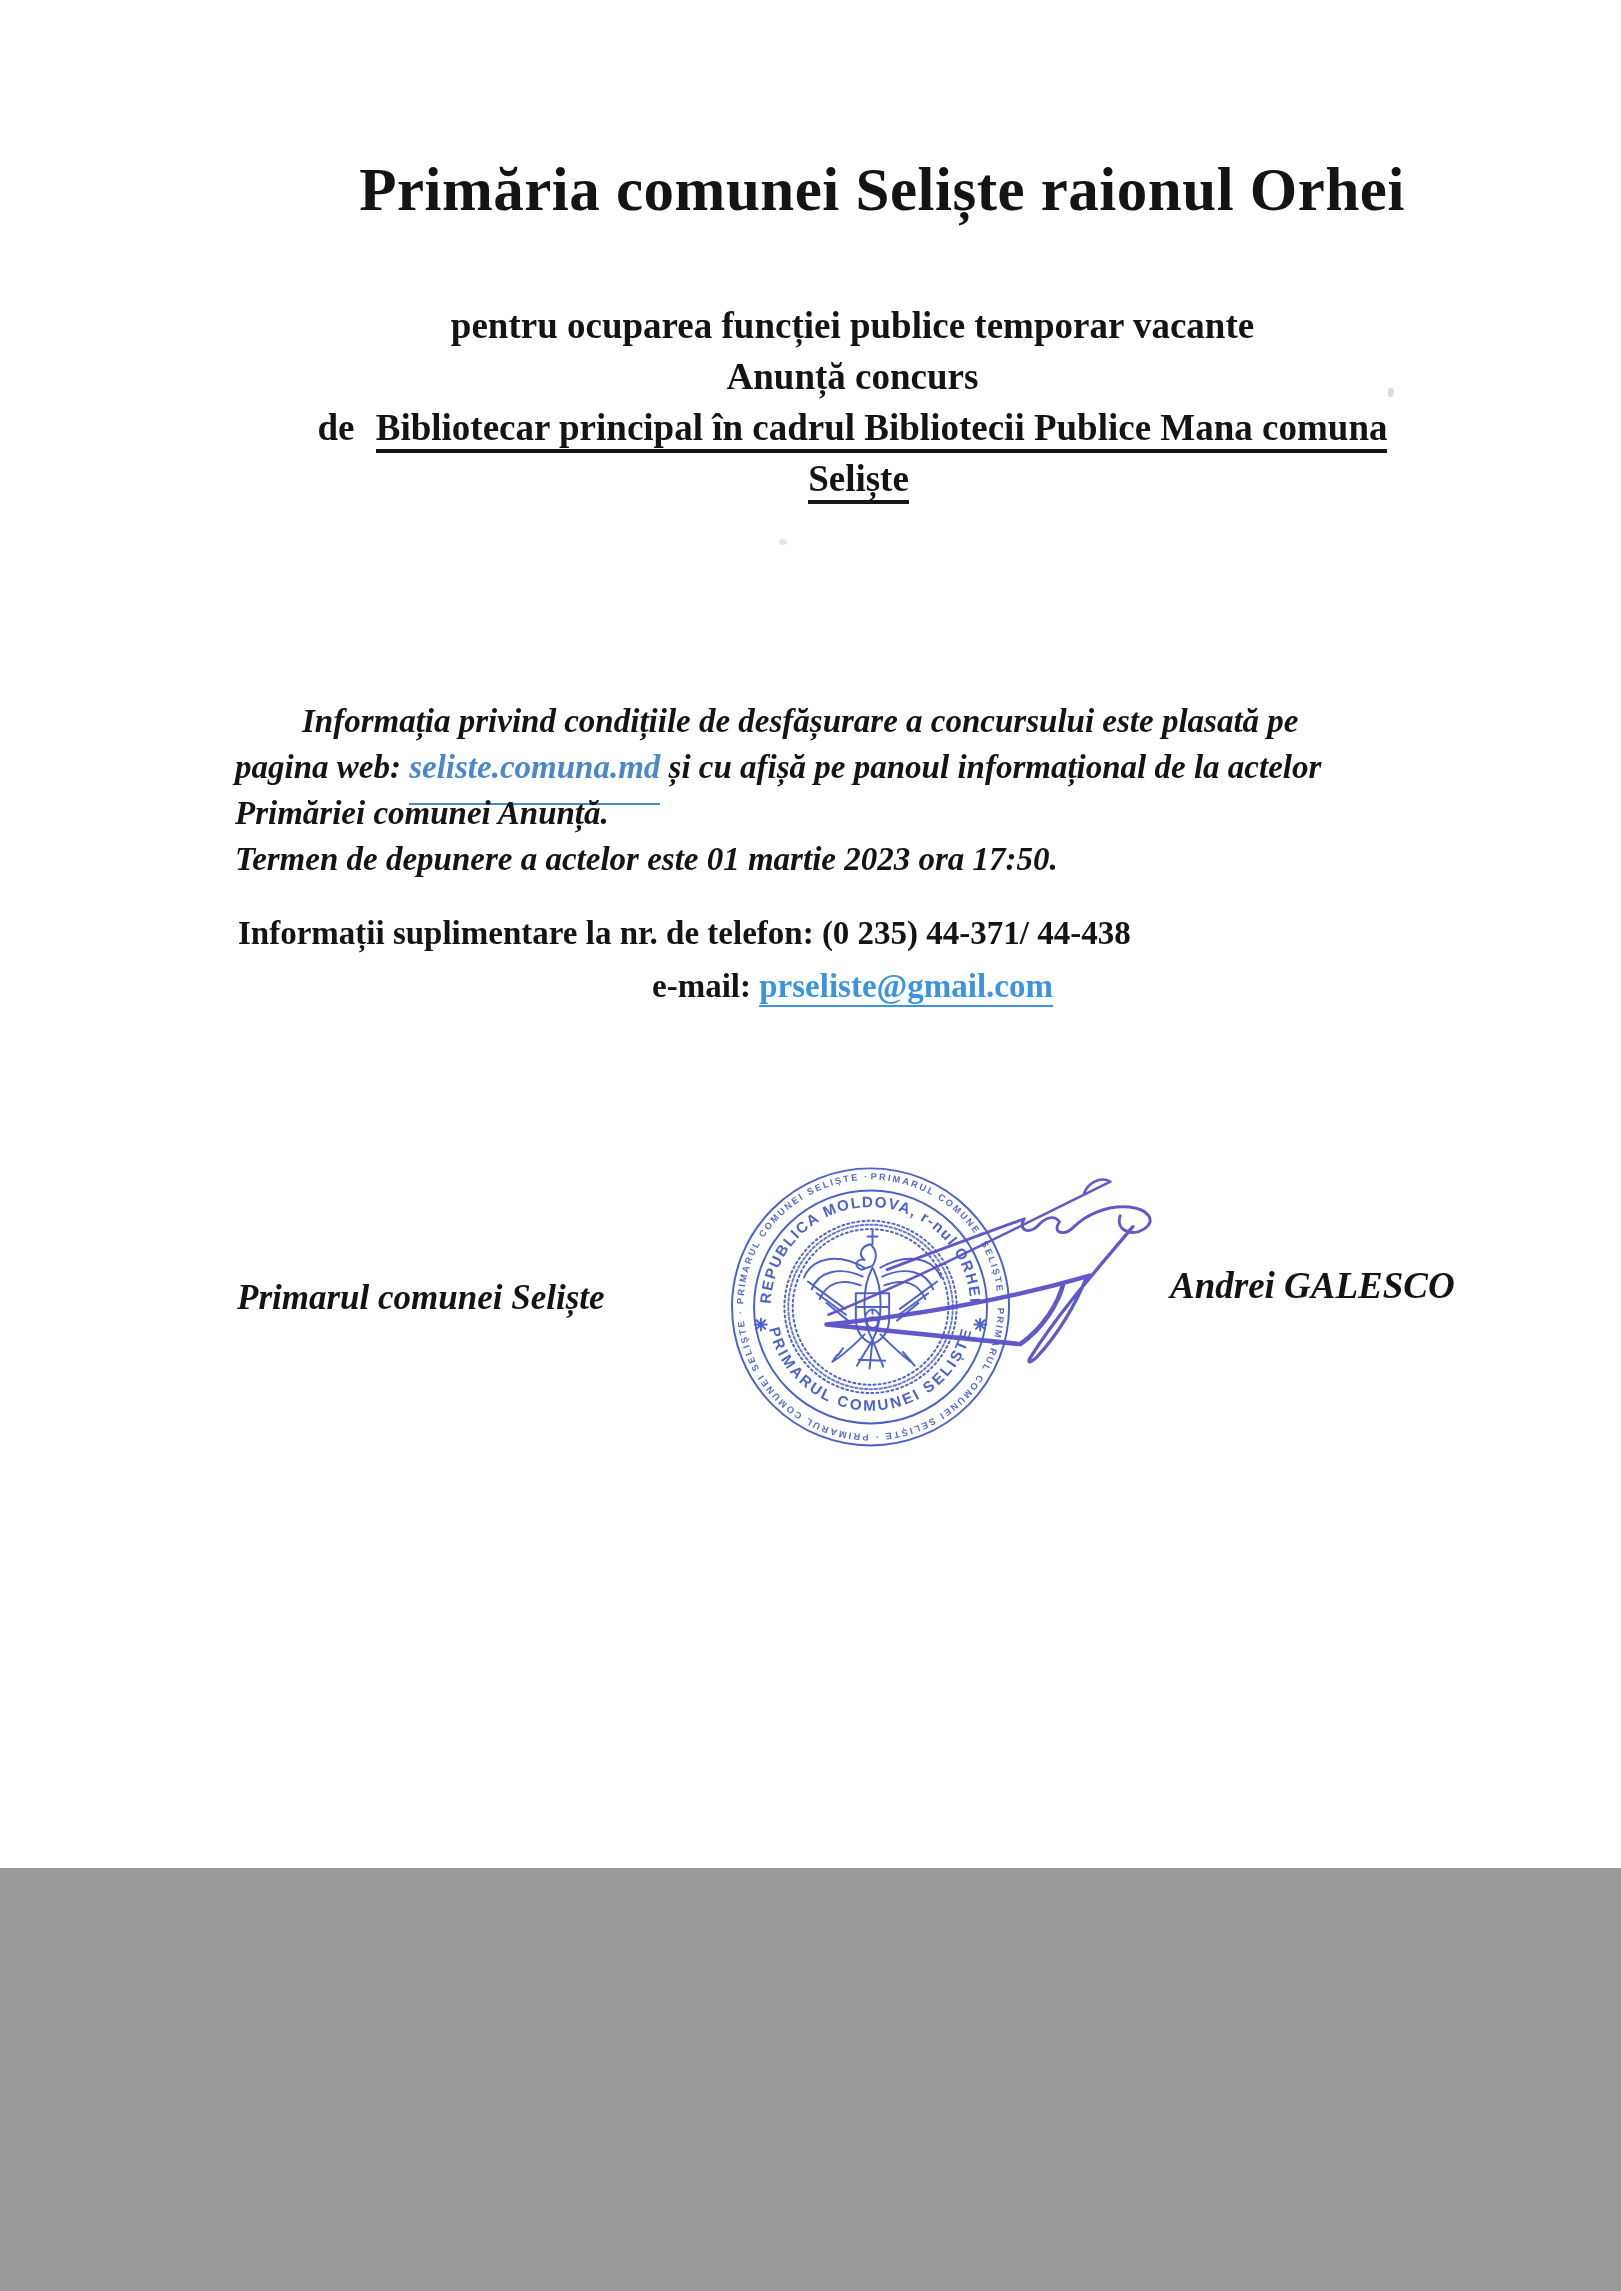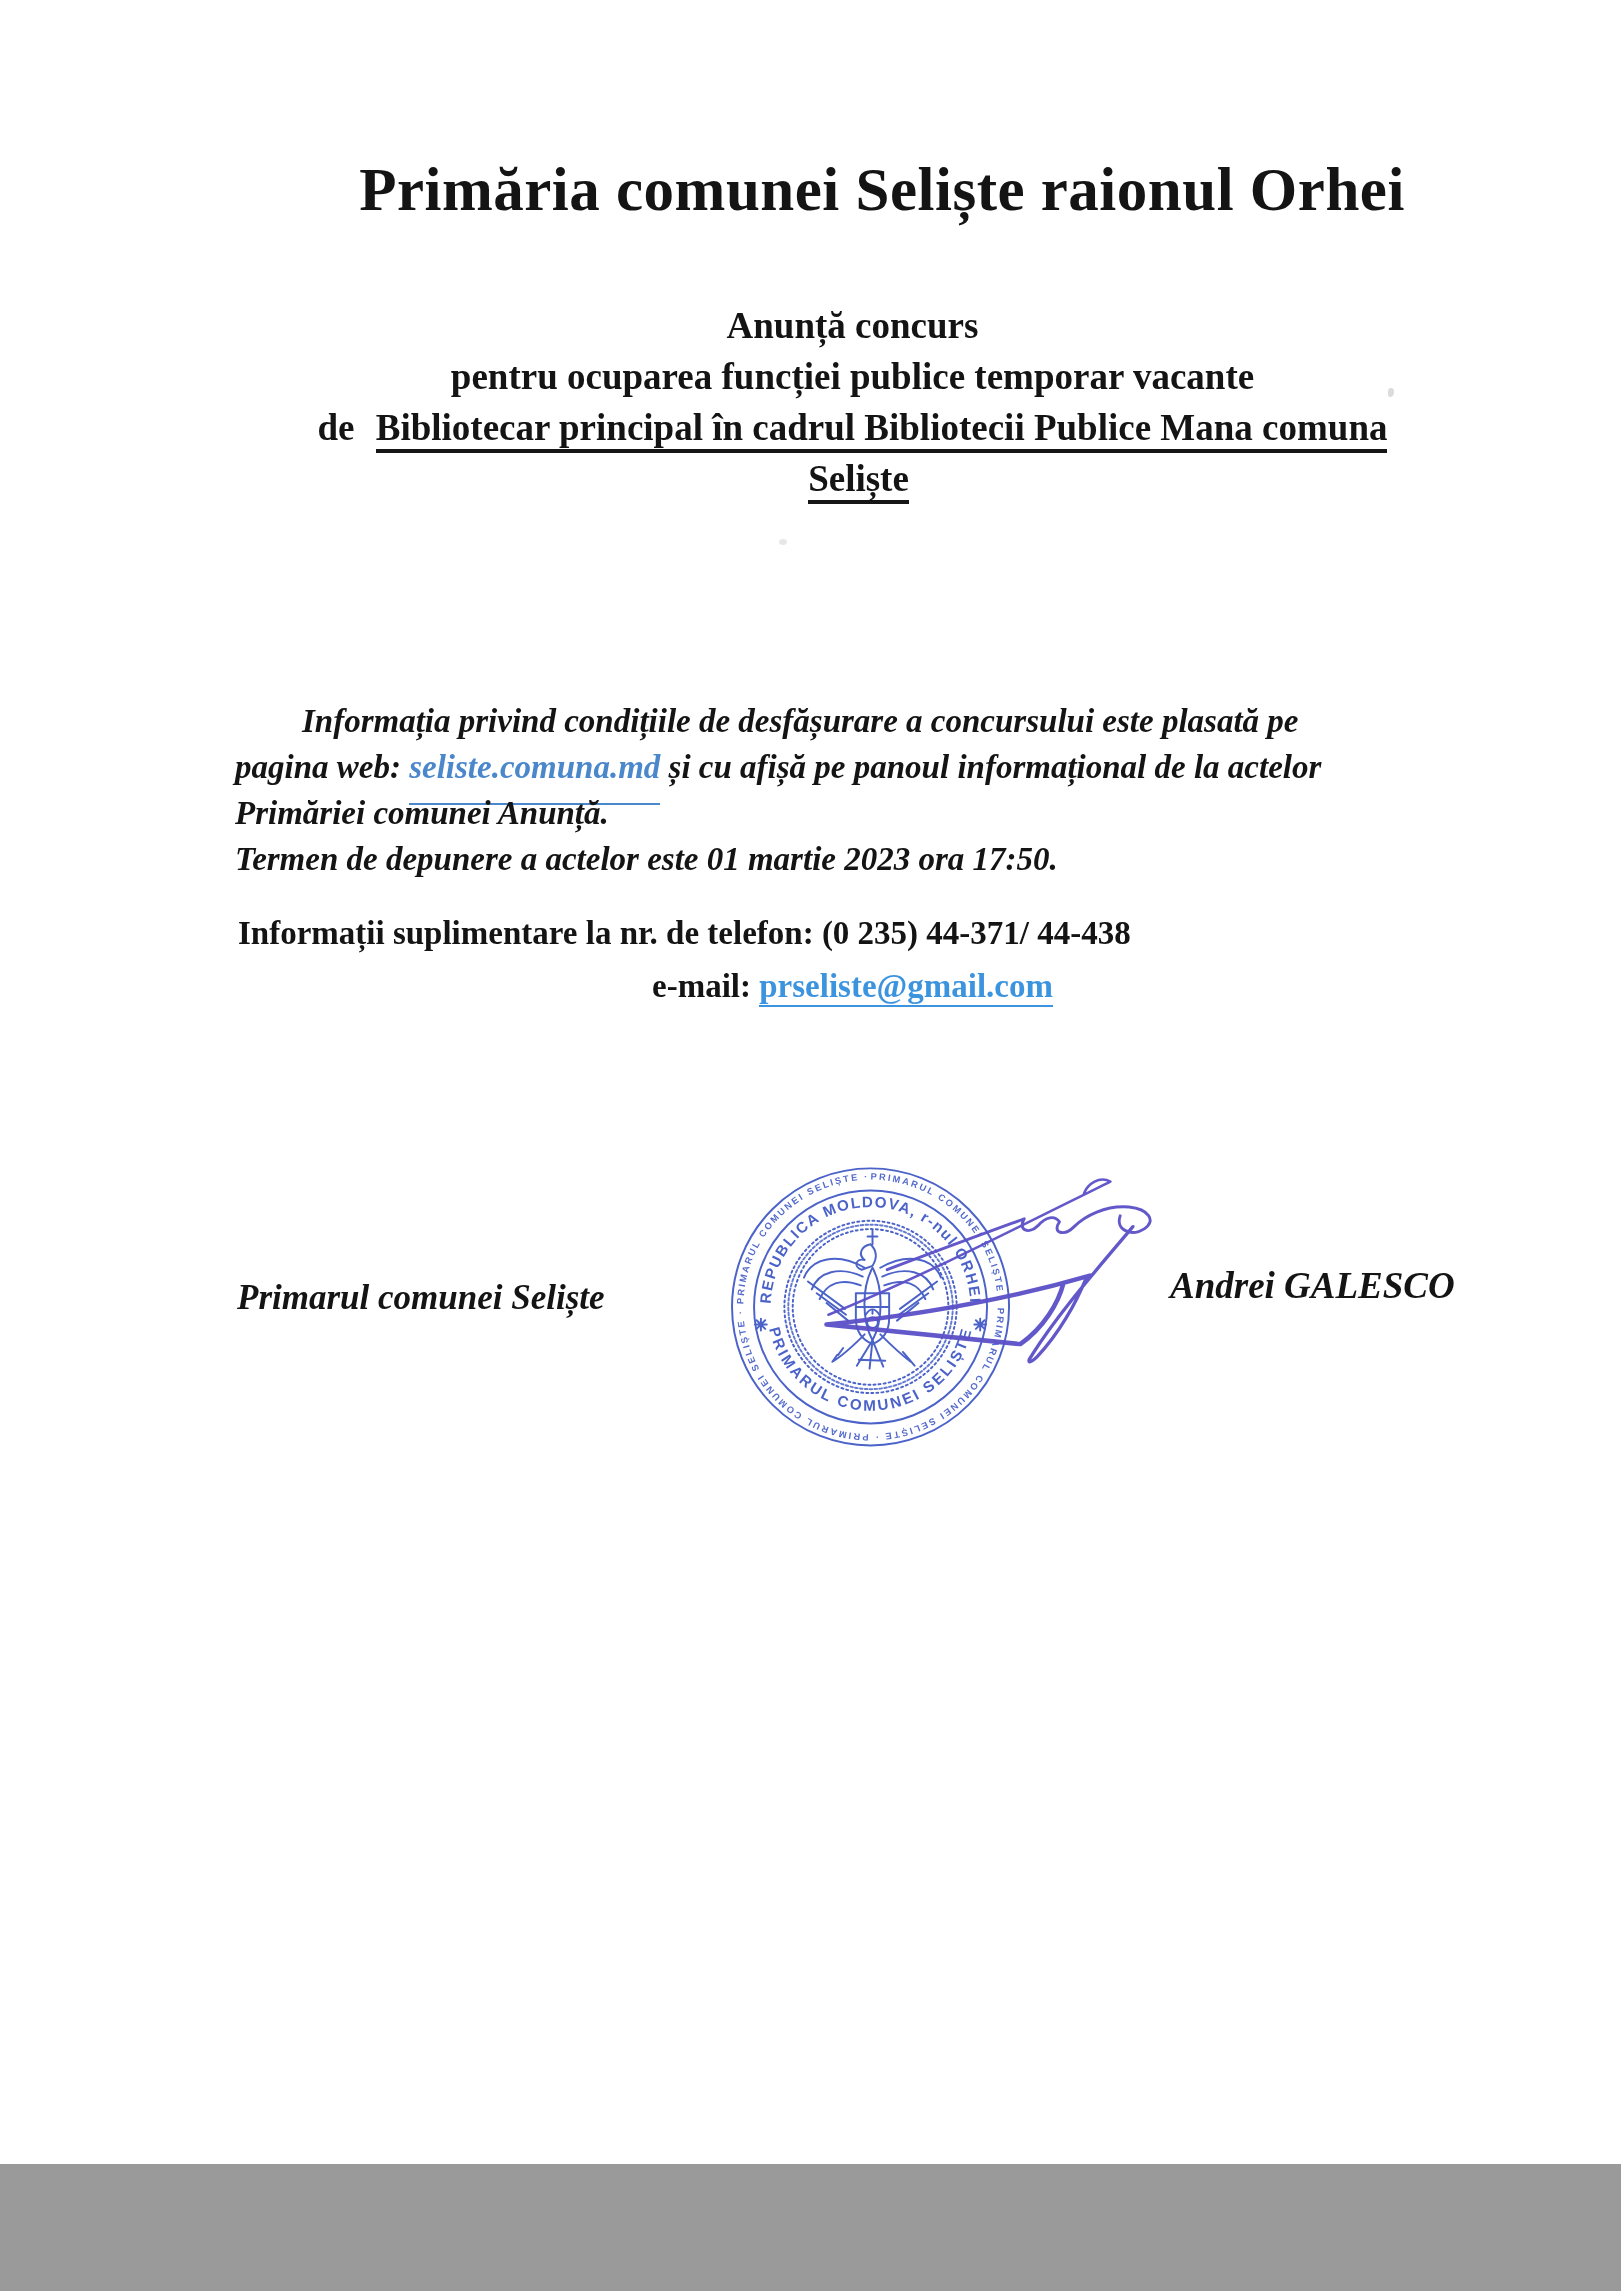--- a/index.html
+++ b/index.html
@@ -4,21 +4,21 @@
 <style>
   :root{
     --text:#141414;
     --web-link:#4b87cb;
     --email-link:#3d94de;
     --stamp-blue:#3c55c4;
     --signature-ink:#5b50c7;
   }
   html,body{margin:0;padding:0;background:#9a9a9a;}
   .page{
-    position:relative;width:1621px;height:2164px;background:#ffffff;
+    position:relative;width:1621px;height:1868px;background:#ffffff;
     font-family:"Liberation Serif","DejaVu Serif",serif;color:var(--text);
     overflow:hidden;
   }
   .doc-title{
     position:absolute;left:132px;top:155px;width:1500px;text-align:center;
     font-size:61px;font-weight:700;letter-spacing:0.5px;white-space:nowrap;
   }
   .announce{
     position:absolute;left:147px;top:300px;width:1411px;text-align:center;
     font-size:37px;font-weight:700;line-height:51px;
@@ -59,22 +59,22 @@
   .speck-b{position:absolute;left:779px;top:539px;width:7.8px;height:5.9px;background:#c4c4c9;opacity:.4;border-radius:50%;}
 </style>
 </head>
 <body>
 
 <div class="page">
 
   <div class="doc-title">Primăria comunei Seliște raionul Orhei</div>
 
   <div class="announce">
+    <div class="row">pentru ocuparea funcției publice temporar vacante</div>
     <div class="row">Anunță concurs</div>
-    <div class="row">pentru ocuparea funcției publice temporar vacante</div>
     <div class="row"><span>de </span><span class="u-heavy">Bibliotecar principal în cadrul Bibliotecii Publice Mana comuna</span></div>
     <div class="row"><span class="u-heavy">Seliște</span></div>
   </div>
 
   <div class="info-par">
     <div class="row indent">Informația privind condițiile de desfășurare a concursului este plasată pe</div>
     <div class="row"><span>pagina web: </span><a href="#" class="web-link">seliste.comuna.md</a><span> și cu afișă pe panoul informațional de la actelor</span></div>
     <div class="row">Primăriei comunei Anunță.</div>
     <div class="row">Termen de depunere a actelor este 01 martie 2023 ora 17:50.</div>
   </div>

